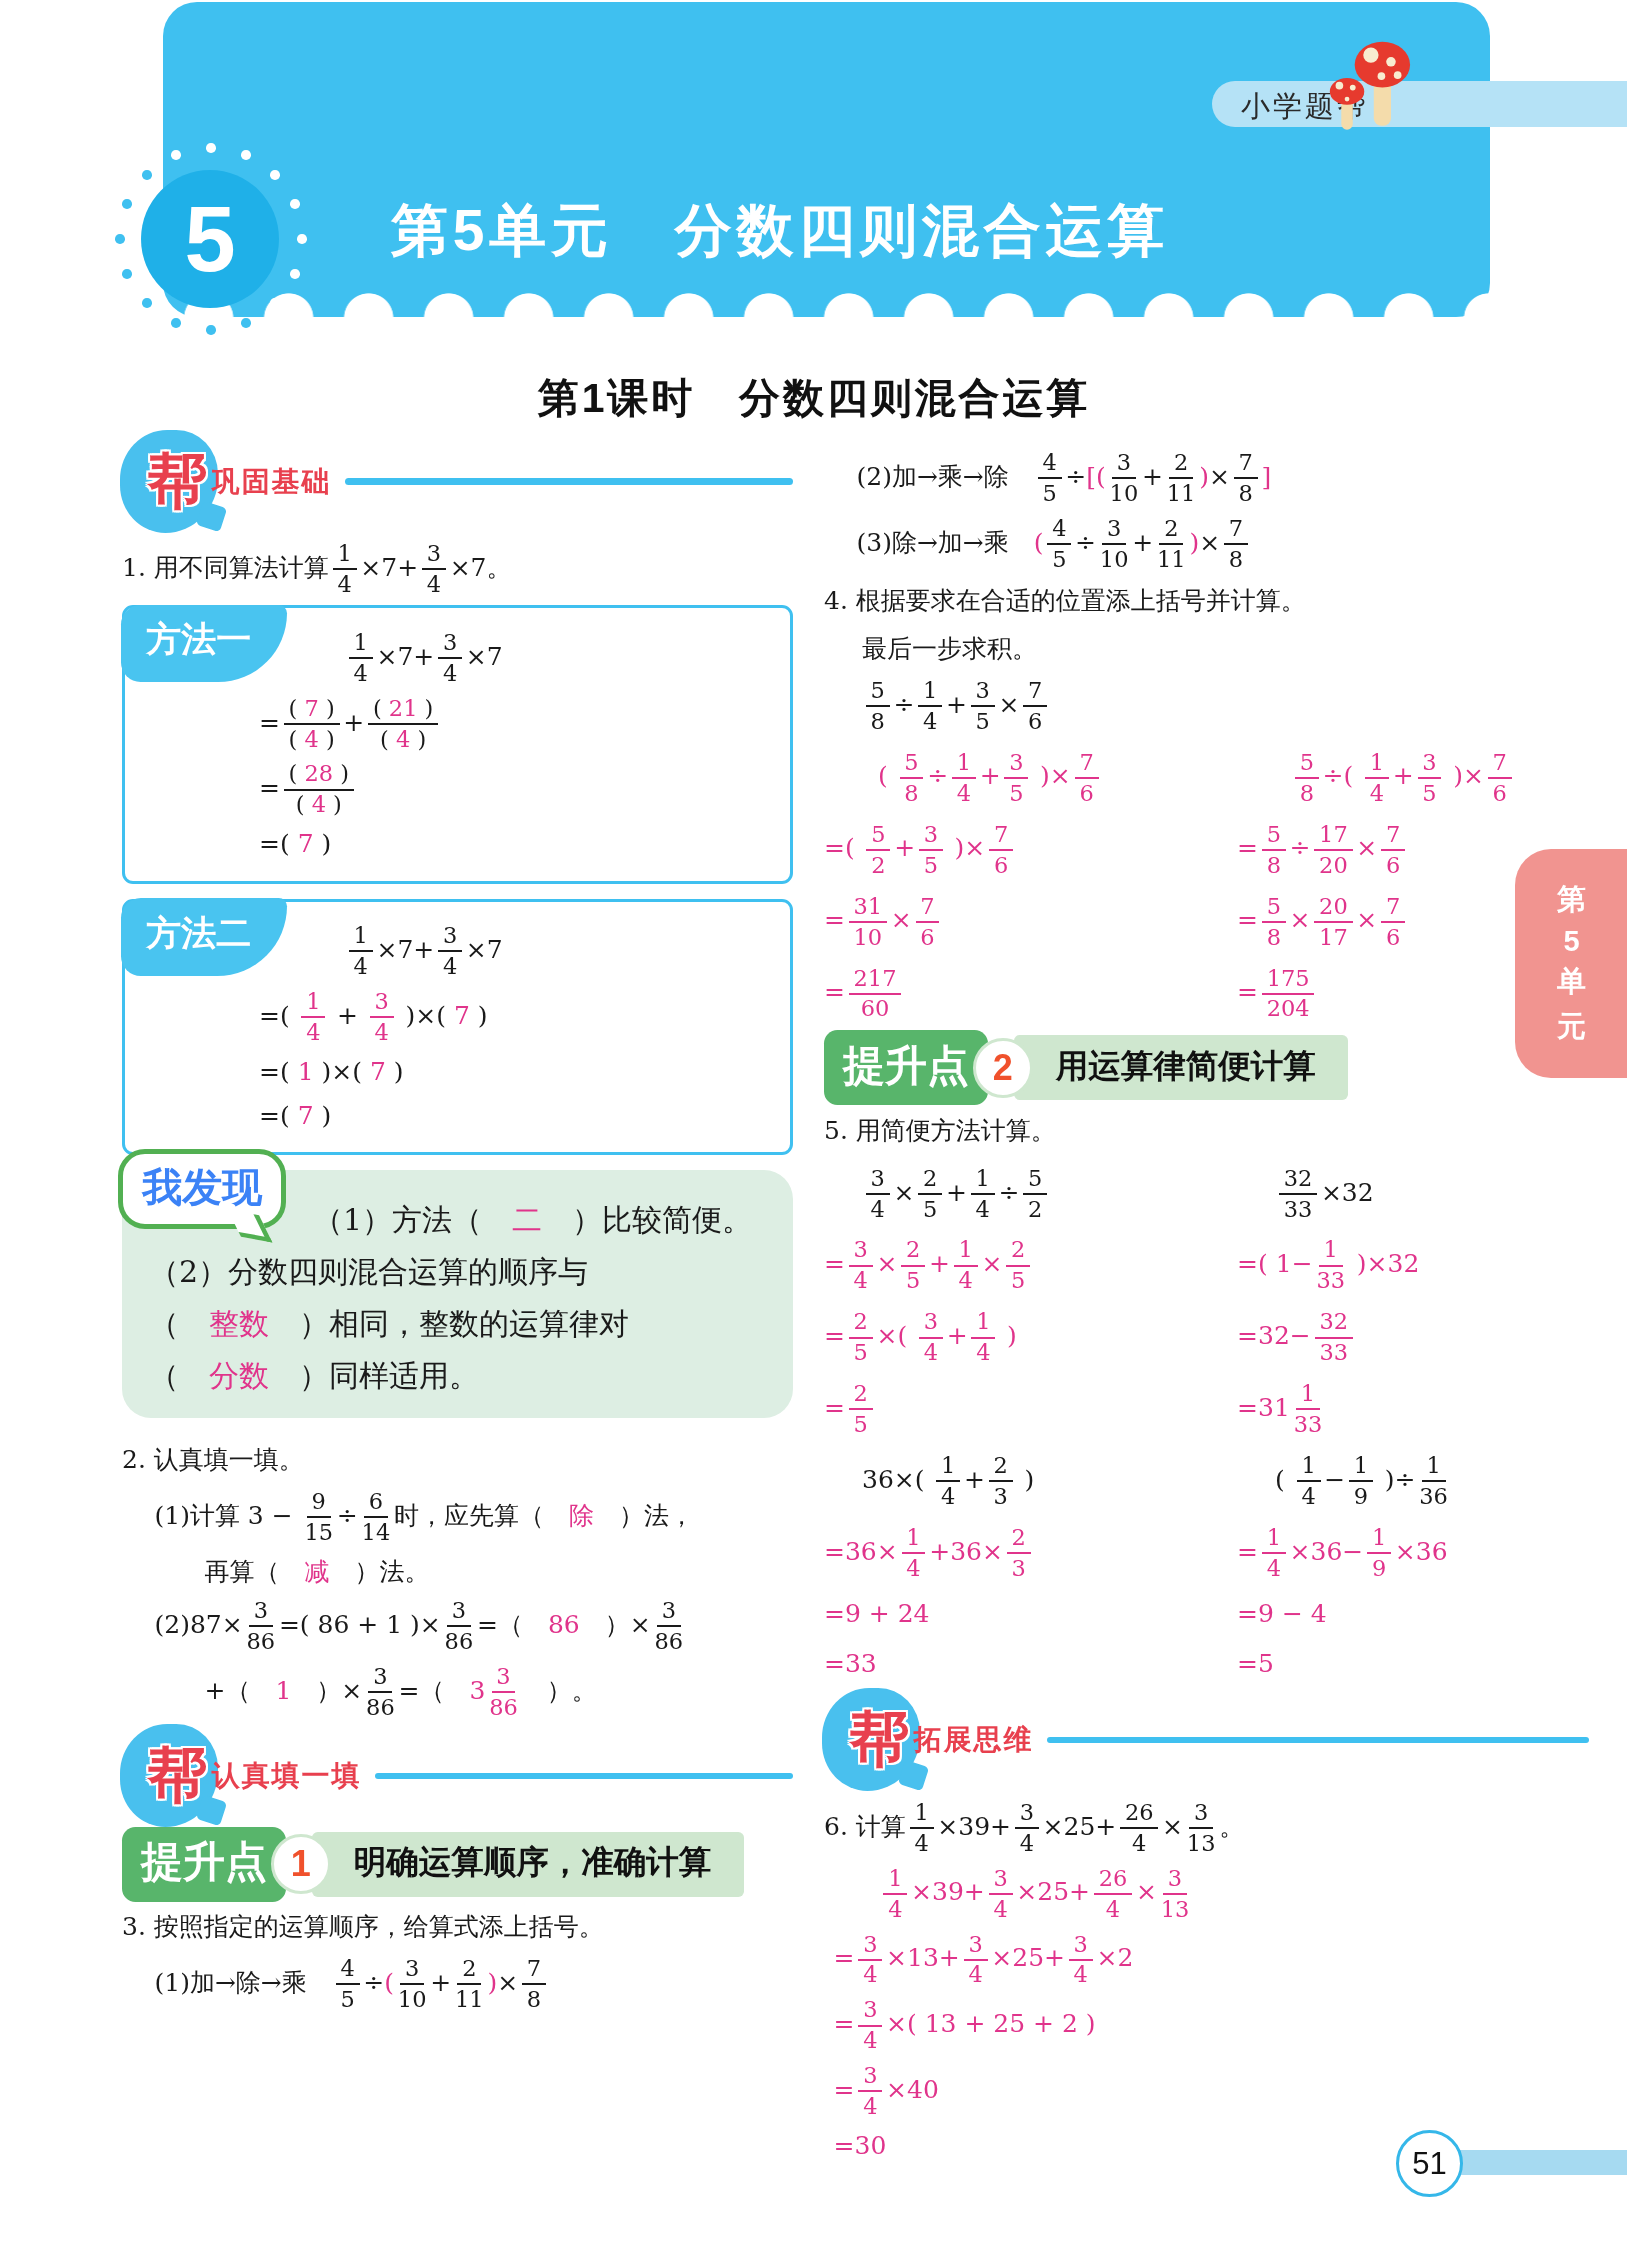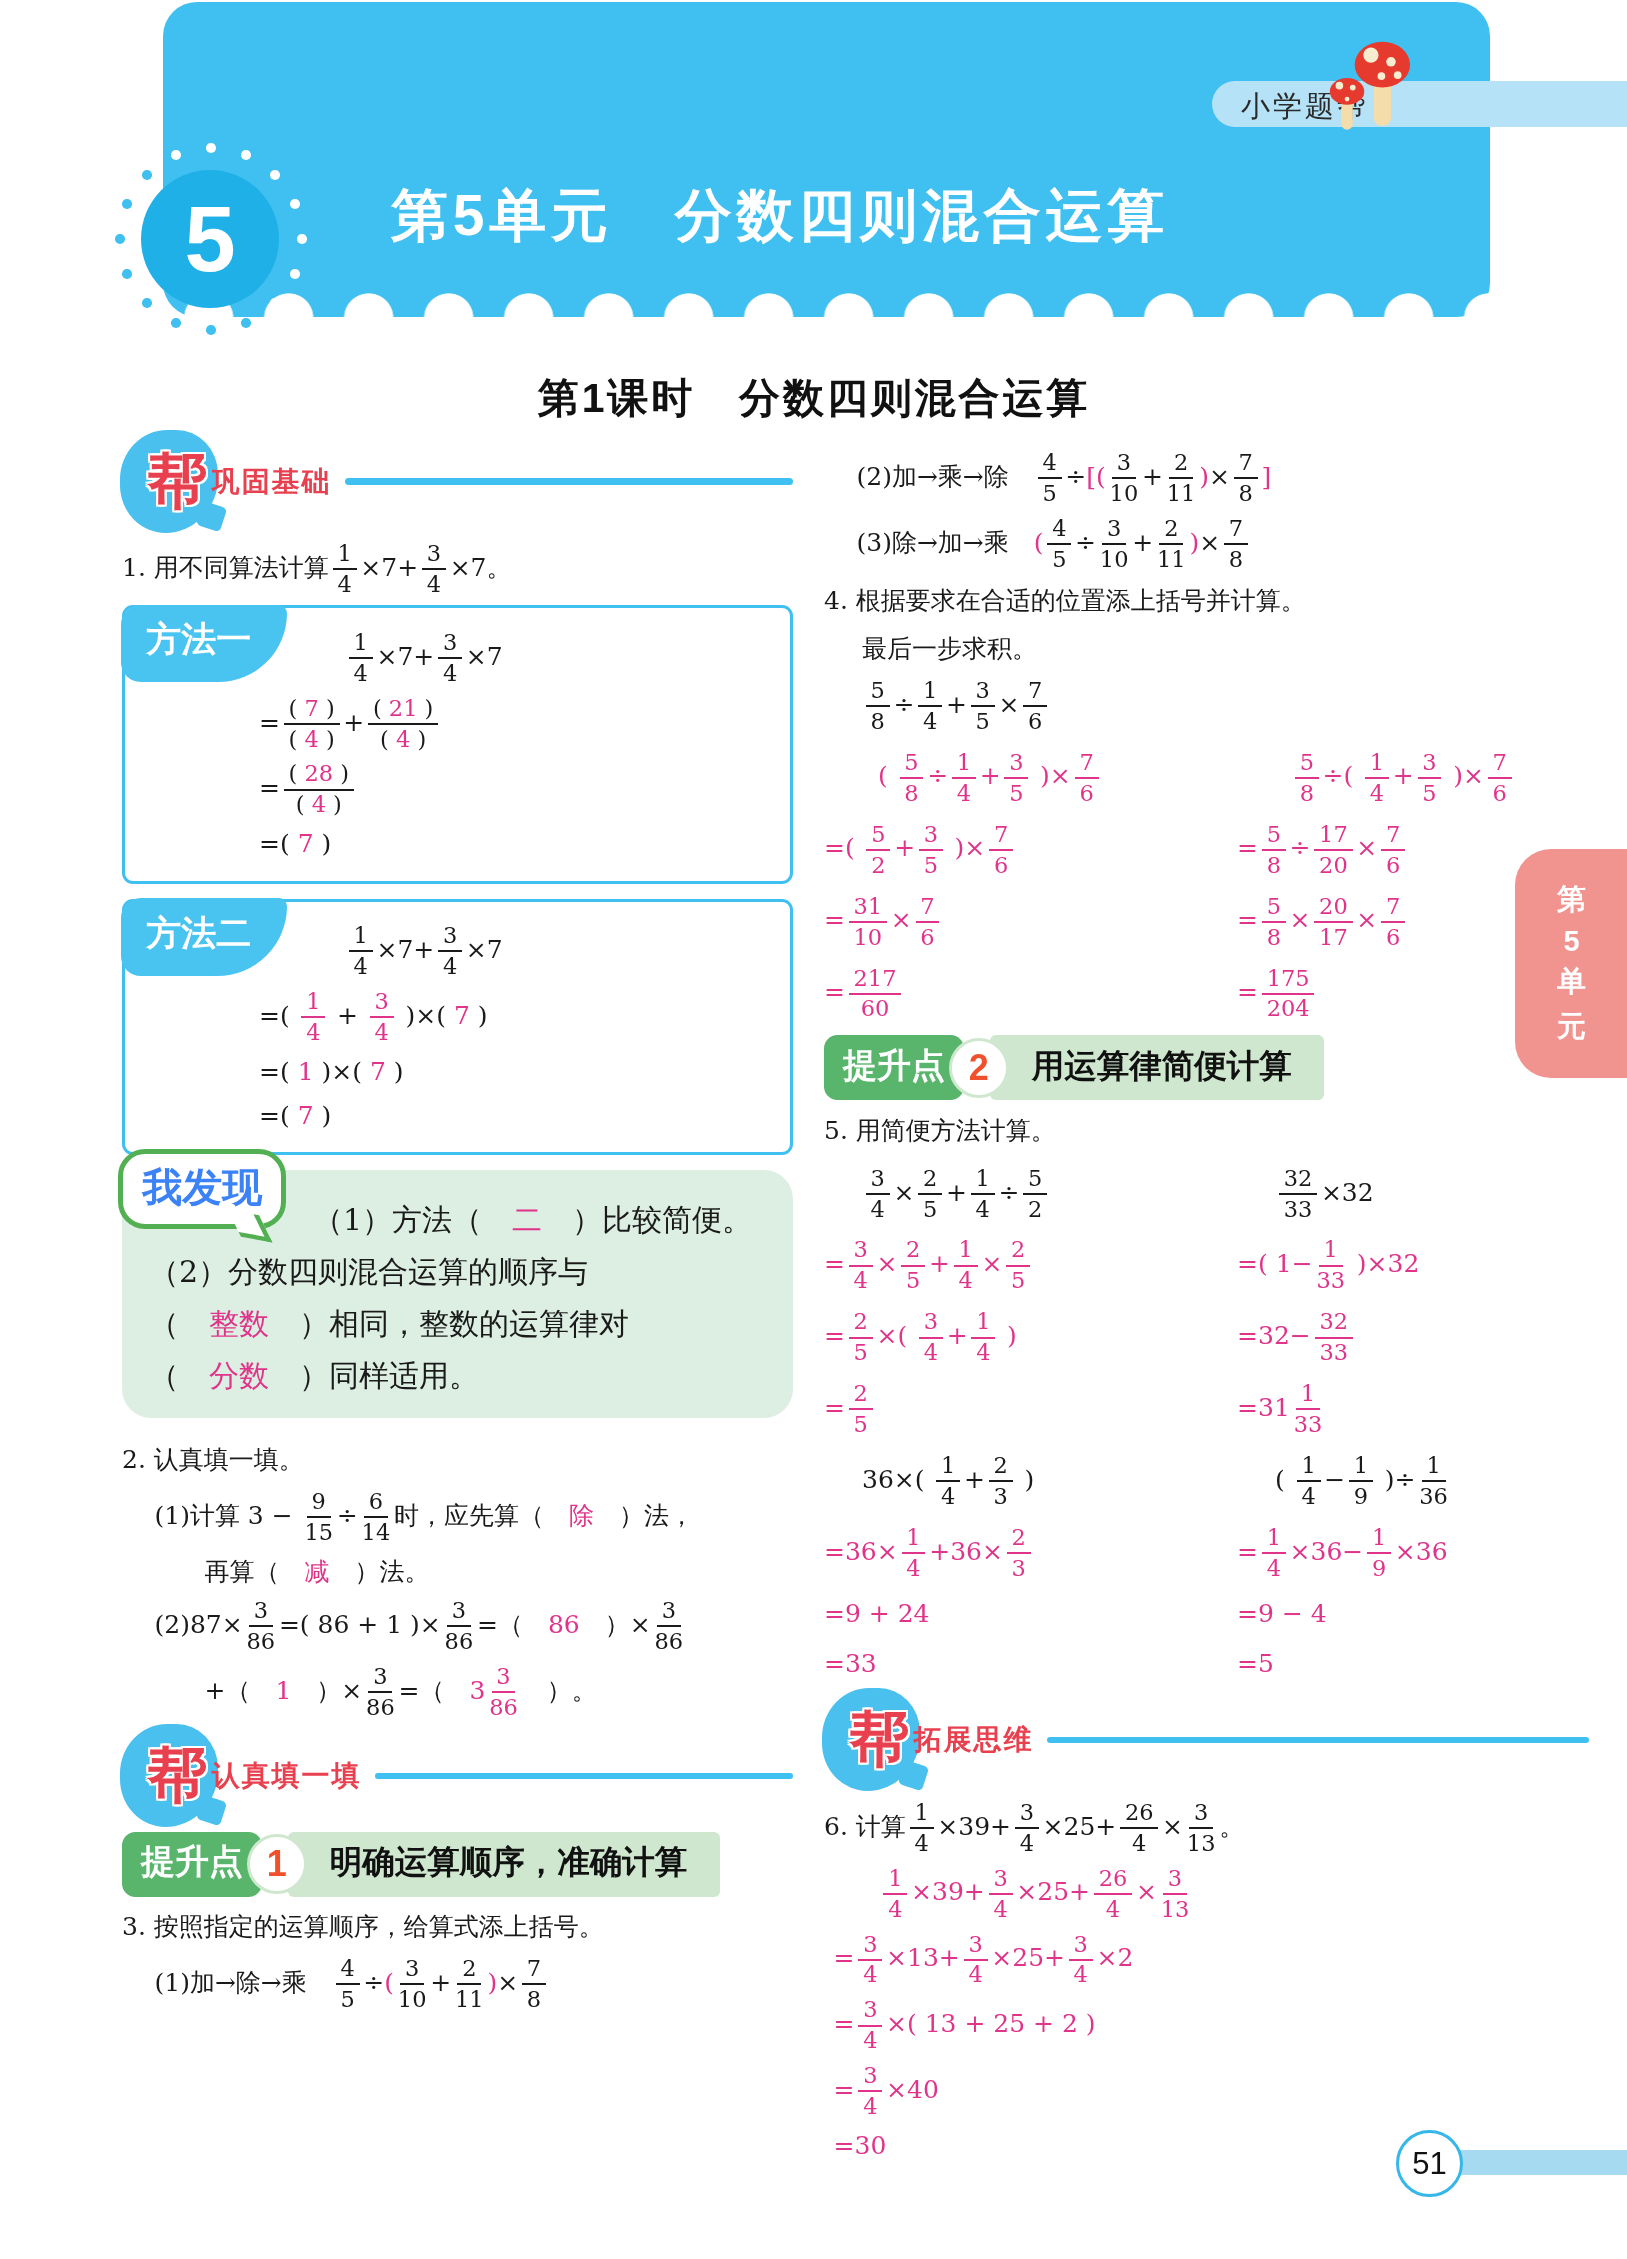--- a/index.html
+++ b/index.html
@@ -3,21 +3,21 @@
 <meta charset="utf-8">
 <style>
   html,body{margin:0;padding:0;background:#e8e8e8;}
   .page{position:relative;width:1628px;height:2260px;background:#fff;overflow:hidden;
         font-family:"DejaVu Serif","Liberation Serif",serif;color:#1a1a1a;}
   
   .banner{position:absolute;left:163px;top:1.9px;width:1327px;height:315px;background:#3fc0f0;border-radius:34px;}
   .banner::after{content:"";position:absolute;left:0;right:0;bottom:-1px;height:36px;
         background-image:radial-gradient(25px 25px at 50% 100%, #fff 97%, rgba(255,255,255,0) 100%);
         background-size:80px 36px;background-repeat:repeat-x;background-position:5.7px 0;}
-  .banner-title{position:absolute;left:228px;top:176px;font-family:"Liberation Sans",sans-serif;
+  .banner-title{position:absolute;left:228px;top:191px;font-family:"Liberation Sans",sans-serif;
         font-weight:bold;font-size:57px;color:#fff;letter-spacing:4.8px;}
   .badge-dots{position:absolute;left:206px;top:234px;width:9.6px;height:9.6px;border-radius:50%;background:transparent;
         box-shadow:91px 0 0 #fff,84px 35px 0 #fff,64px 64px 0 #fff,
         35px 84px 0 #3fc0f0,0 91px 0 #3fc0f0,-35px 84px 0 #3fc0f0,-64px 64px 0 #3fc0f0,
         -84px 35px 0 #3fc0f0,-91px 0 0 #3fc0f0,-84px -35px 0 #3fc0f0,-64px -64px 0 #3fc0f0,
         -35px -84px 0 #fff,0 -91px 0 #fff,35px -84px 0 #fff,64px -64px 0 #fff,84px -35px 0 #fff;}
   .unit-badge{position:absolute;left:141px;top:170px;width:138px;height:138px;border-radius:50%;
         background:#1fb0e8;color:#fff;font-family:"Liberation Sans",sans-serif;font-weight:bold;font-size:92px;
         display:flex;align-items:center;justify-content:center;}
   .brand-pill{position:absolute;left:1212px;top:81px;width:416px;height:46px;background:#b5e2f6;
@@ -70,21 +70,21 @@
   .disc{position:relative;background:#ddeee3;border-radius:29px;padding:23px 19px 15.3px 27px;margin:15.3px 0 21px;}
   .disc-bubble{position:absolute;left:-3.8px;top:-21px;background:#fff;border:5.7px solid #52b052;border-radius:27px;
         padding:5.7px 19px 9.6px;color:#3b82f6;font-family:"Liberation Sans",sans-serif;font-weight:bold;font-size:40px;}
   .disc-bubble::after{content:"";position:absolute;right:17px;bottom:-15.3px;width:23px;height:23px;background:#fff;
         border-right:5.7px solid #52b052;border-bottom:5.7px solid #52b052;transform:skewX(35deg) rotate(12deg);}
   .disc .mline{font-size:30px;line-height:50px;margin:1.9px 0;}
   .disc .first{margin-left:164px;}
   
   .boost{display:flex;align-items:center;height:61px;margin:7.6px 0 11.5px;}
   .boost-label{background:#58b56b;color:#fff;font-family:"Liberation Sans",sans-serif;font-weight:bold;
-        font-size:34px;padding:7.6px 19px 11.5px;border-radius:13.4px;position:relative;z-index:2;}
+        font-size:42px;padding:7.6px 19px 11.5px;border-radius:13.4px;position:relative;z-index:2;}
   .boost-num{width:54px;height:54px;border-radius:50%;background:#fff;border:3.8px solid #cfe7cf;color:#f0512c;
         font-family:"Liberation Sans",sans-serif;font-weight:bold;font-size:36px;display:flex;align-items:center;
         justify-content:center;margin-left:-15.3px;position:relative;z-index:3;}
   .boost-desc{background:#cfe7cf;color:#111;font-family:"Liberation Sans",sans-serif;font-weight:bold;
         font-size:32.5px;padding:9.6px 32.5px 11.5px 42px;margin-left:-19px;border-radius:5.7px;position:relative;z-index:1;}
   
   .pairgrid{display:grid;grid-template-columns:54% 46%;align-items:center;}
   .exprs > .mline{padding-left:38px;}
   .p4work > .mline:nth-child(-n+2){padding-left:54px;}
   .p6work{margin-left:9.6px;}

